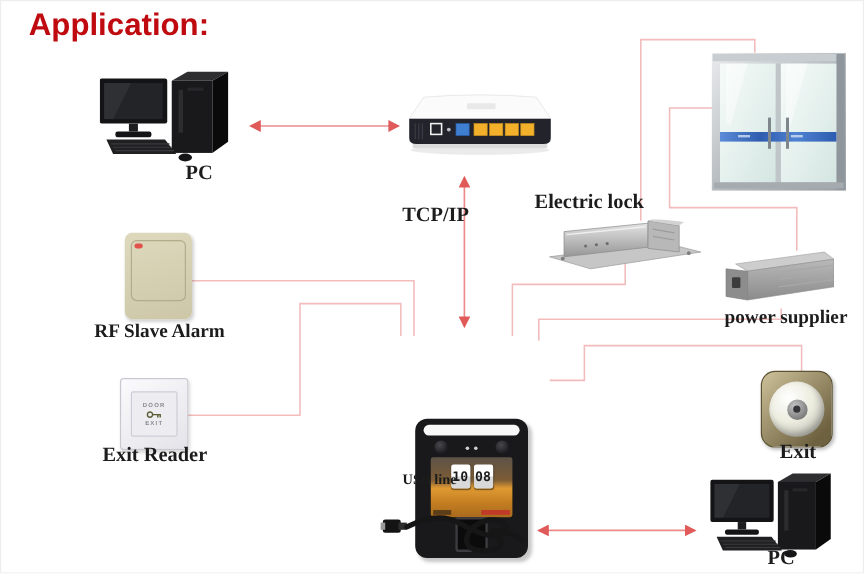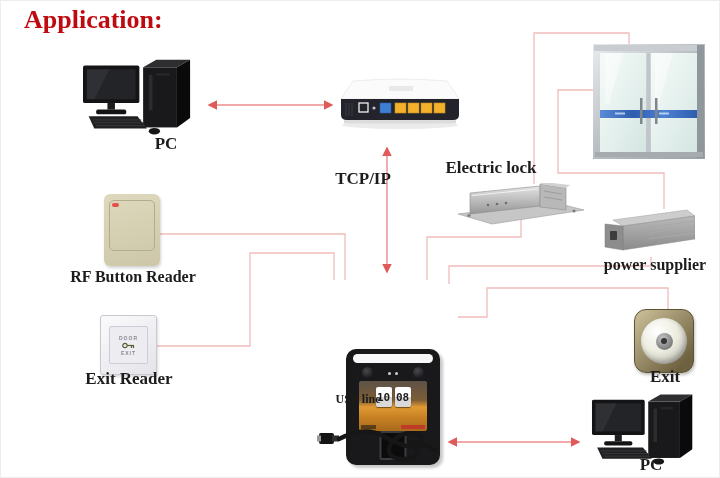--- a/index.html
+++ b/index.html
@@ -1,18 +1,18 @@
 <!DOCTYPE html>
 <html style="--title: #bf0a10; --label: #1c1c1c; --line: #f2bcbc; --arrow: #ec8b8b; --arrowhead: #e05a5a;"><head>
 <meta charset="utf-8">
 <style>
   html,body{margin:0;padding:0;background:#fff;}
   .canvas{position:relative;width:720px;height:478px;background:#fff;overflow:hidden;
           font-family:"Liberation Serif", serif;border:1px solid #ededed;box-sizing:border-box;}
-  .title{position:absolute;left:23px;top:4px;font-family:Liberation Serif, serif;
+  .title{position:absolute;left:23px;top:4px;font-family:Liberation Sans, sans-serif;
          font-weight:bold;font-size:26px;color:var(--title);}
   .lbl{position:absolute;text-align:center;font-weight:bold;color:var(--label);line-height:1.1;}
   .node{position:absolute;}
   svg{display:block;}
   #wires{position:absolute;left:0;top:0;z-index:1;pointer-events:none;}
   .node,.lbl{z-index:2;}
   .conn{fill:none;stroke:var(--line);stroke-width:1.3px;}
   .conn.a{stroke:var(--arrow);stroke-width:1.4px;}
   .ah{fill:var(--arrowhead);}
   
@@ -189,21 +189,21 @@
       <polygon points="84,1 110,5 114,2 88,-1" fill="#d2d2d2"></polygon>
       <line x1="88" y1="8" x2="106" y2="11" stroke="#9c9c9c" stroke-width="1"></line>
       <line x1="88" y1="14" x2="106" y2="17" stroke="#9c9c9c" stroke-width="1"></line>
     </svg>
   </div>
 
   <div class="node rf" style="left:103px;top:193px;">
     <div class="inner"></div>
     <div class="led"></div>
   </div>
-  <div class="lbl" style="left:62px;top:267px;width:140px;font-size:16px;">RF Button Reader</div>
+  <div class="lbl" style="left:62px;top:267px;width:140px;font-size:16px;">RF Slave Alarm</div>
 
   <div class="node exit" style="left:99px;top:314px;">
     <div class="btn">
       <span class="t">DOOR</span>
       <svg width="13" height="7" viewBox="0 0 13 7">
         <circle cx="3" cy="3.5" r="2.2" fill="none" stroke="#5c5c34" stroke-width="1.2"></circle>
         <line x1="5.2" y1="3.5" x2="12" y2="3.5" stroke="#5c5c34" stroke-width="1.2"></line>
         <line x1="9.5" y1="3.5" x2="9.5" y2="6" stroke="#5c5c34" stroke-width="1.2"></line>
         <line x1="11.5" y1="3.5" x2="11.5" y2="6" stroke="#5c5c34" stroke-width="1.2"></line>
       </svg>

